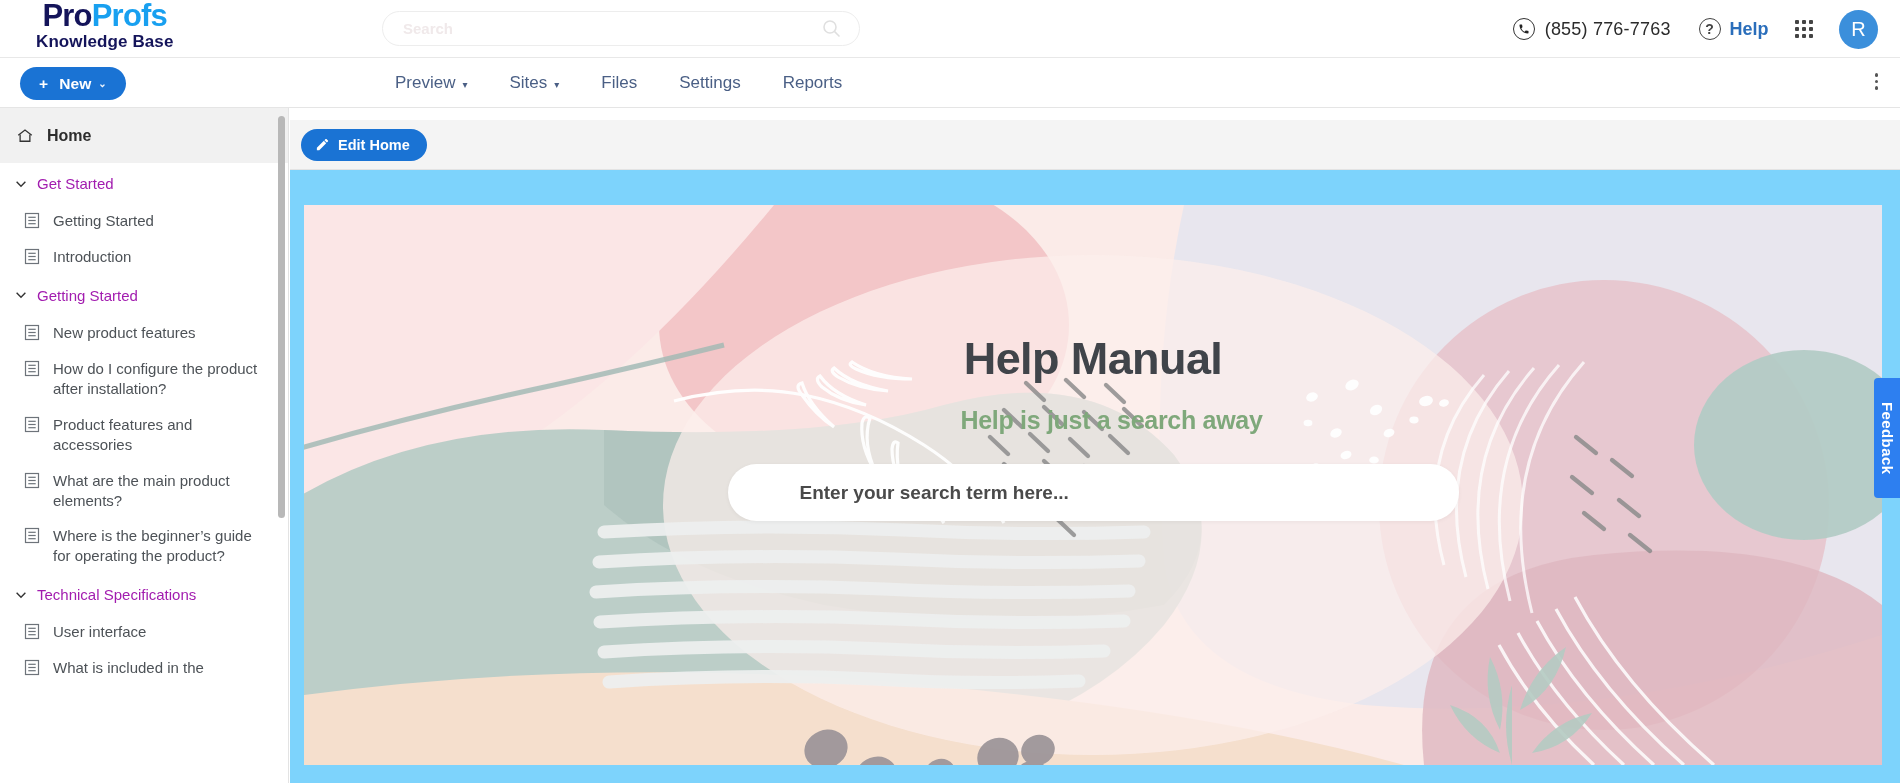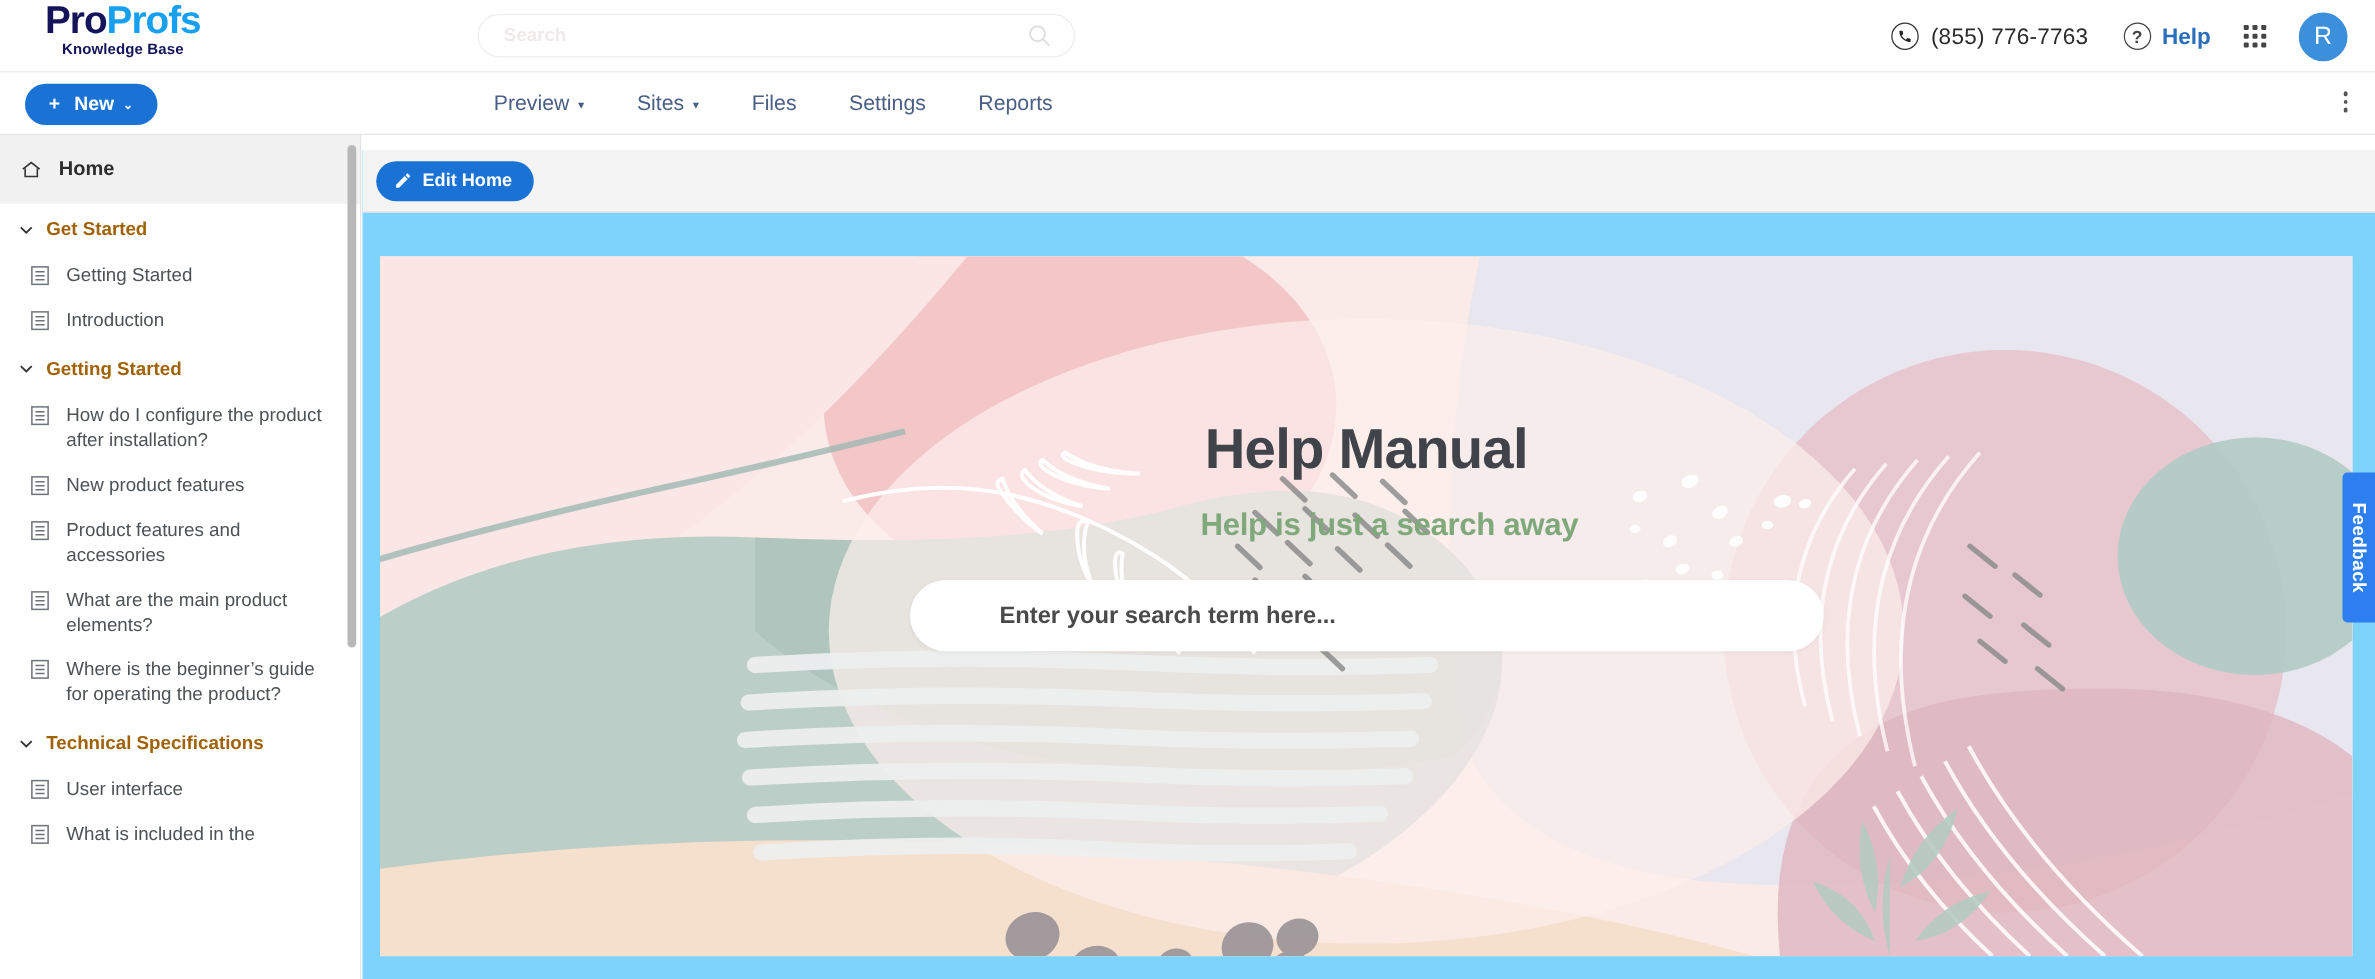--- a/index.html
+++ b/index.html
@@ -16,21 +16,21 @@
     display: flex; 
   }
   .logo-wrap {
     margin-left: 36px; display: flex; flex-direction: column;
     align-items: center; line-height: 1;
   }
   .logo-main { font-size: 31px; font-weight: bold; letter-spacing: -0.8px; }
   .logo-pro1 { color: #14145a; }
   .logo-pro2 { color: #18a0f0; }
   .logo-sub {
-    font-size: 12px; font-weight: bold; color: #14145a;
+    font-size: 17px; font-weight: bold; color: #14145a;
     margin-top: 2px; letter-spacing: 0.1px;
   }
 
   .hdr-search {
     position: absolute; left: 382px; top: 11px;
     width: 478px; height: 35px;
     border: 1px solid #ededed; border-radius: 18px;
     background: #fff; display: flex; align-items: center;
   }
   .hdr-search-text {
@@ -105,21 +105,21 @@
   }
   .side-home {
     height: 55px; background: #f1f1f1; display: flex; align-items: center;
     padding-left: 16px; gap: 13px; cursor: pointer;
   }
   .side-home-label { font-size: 16px; color: #2d2d2d; font-weight: bold; }
   .side-section {
     display: flex; align-items: center; gap: 9px;
     padding: 12px 0 11px 14px; cursor: pointer;
   }
-  .side-section-label { font-size: 15px; color: #a16207; font-weight: bold; }
+  .side-section-label { font-size: 15px; color: #a21caf; font-weight: normal; }
   .sec-chev { width: 14px; height: 14px; flex-shrink: 0; }
   .side-article {
     display: flex; align-items: flex-start; gap: 13px;
     padding: 8px 16px 8px 24px; cursor: pointer;
   }
   .art-ico { flex-shrink: 0; margin-top: 1px; }
   .side-article-label {
     font-size: 15px; color: #4d5257; line-height: 1.33;
   }
   .side-scroll {
@@ -319,30 +319,30 @@
       </svg>
     <span class="side-section-label">Getting Started</span>
   </div>
   <div class="side-article">
     <svg class="art-ico" width="16" height="17" viewBox="0 0 16 17">
         <rect x="1.5" y="1.5" width="13" height="14" fill="none" stroke="#6d737a" stroke-width="1.2"></rect>
         <line x1="4.3" y1="5.3" x2="11.7" y2="5.3" stroke="#6d737a" stroke-width="1.2"></line>
         <line x1="4.3" y1="8.5" x2="11.7" y2="8.5" stroke="#6d737a" stroke-width="1.2"></line>
         <line x1="4.3" y1="11.7" x2="11.7" y2="11.7" stroke="#6d737a" stroke-width="1.2"></line>
       </svg>
+    <span class="side-article-label">New product features</span>
+  </div>
+  <div class="side-article">
+    <svg class="art-ico" width="16" height="17" viewBox="0 0 16 17">
+        <rect x="1.5" y="1.5" width="13" height="14" fill="none" stroke="#6d737a" stroke-width="1.2"></rect>
+        <line x1="4.3" y1="5.3" x2="11.7" y2="5.3" stroke="#6d737a" stroke-width="1.2"></line>
+        <line x1="4.3" y1="8.5" x2="11.7" y2="8.5" stroke="#6d737a" stroke-width="1.2"></line>
+        <line x1="4.3" y1="11.7" x2="11.7" y2="11.7" stroke="#6d737a" stroke-width="1.2"></line>
+      </svg>
     <span class="side-article-label">How do I configure the product after installation?</span>
-  </div>
-  <div class="side-article">
-    <svg class="art-ico" width="16" height="17" viewBox="0 0 16 17">
-        <rect x="1.5" y="1.5" width="13" height="14" fill="none" stroke="#6d737a" stroke-width="1.2"></rect>
-        <line x1="4.3" y1="5.3" x2="11.7" y2="5.3" stroke="#6d737a" stroke-width="1.2"></line>
-        <line x1="4.3" y1="8.5" x2="11.7" y2="8.5" stroke="#6d737a" stroke-width="1.2"></line>
-        <line x1="4.3" y1="11.7" x2="11.7" y2="11.7" stroke="#6d737a" stroke-width="1.2"></line>
-      </svg>
-    <span class="side-article-label">New product features</span>
   </div>
   <div class="side-article">
     <svg class="art-ico" width="16" height="17" viewBox="0 0 16 17">
         <rect x="1.5" y="1.5" width="13" height="14" fill="none" stroke="#6d737a" stroke-width="1.2"></rect>
         <line x1="4.3" y1="5.3" x2="11.7" y2="5.3" stroke="#6d737a" stroke-width="1.2"></line>
         <line x1="4.3" y1="8.5" x2="11.7" y2="8.5" stroke="#6d737a" stroke-width="1.2"></line>
         <line x1="4.3" y1="11.7" x2="11.7" y2="11.7" stroke="#6d737a" stroke-width="1.2"></line>
       </svg>
     <span class="side-article-label">Product features and accessories</span>
   </div>

